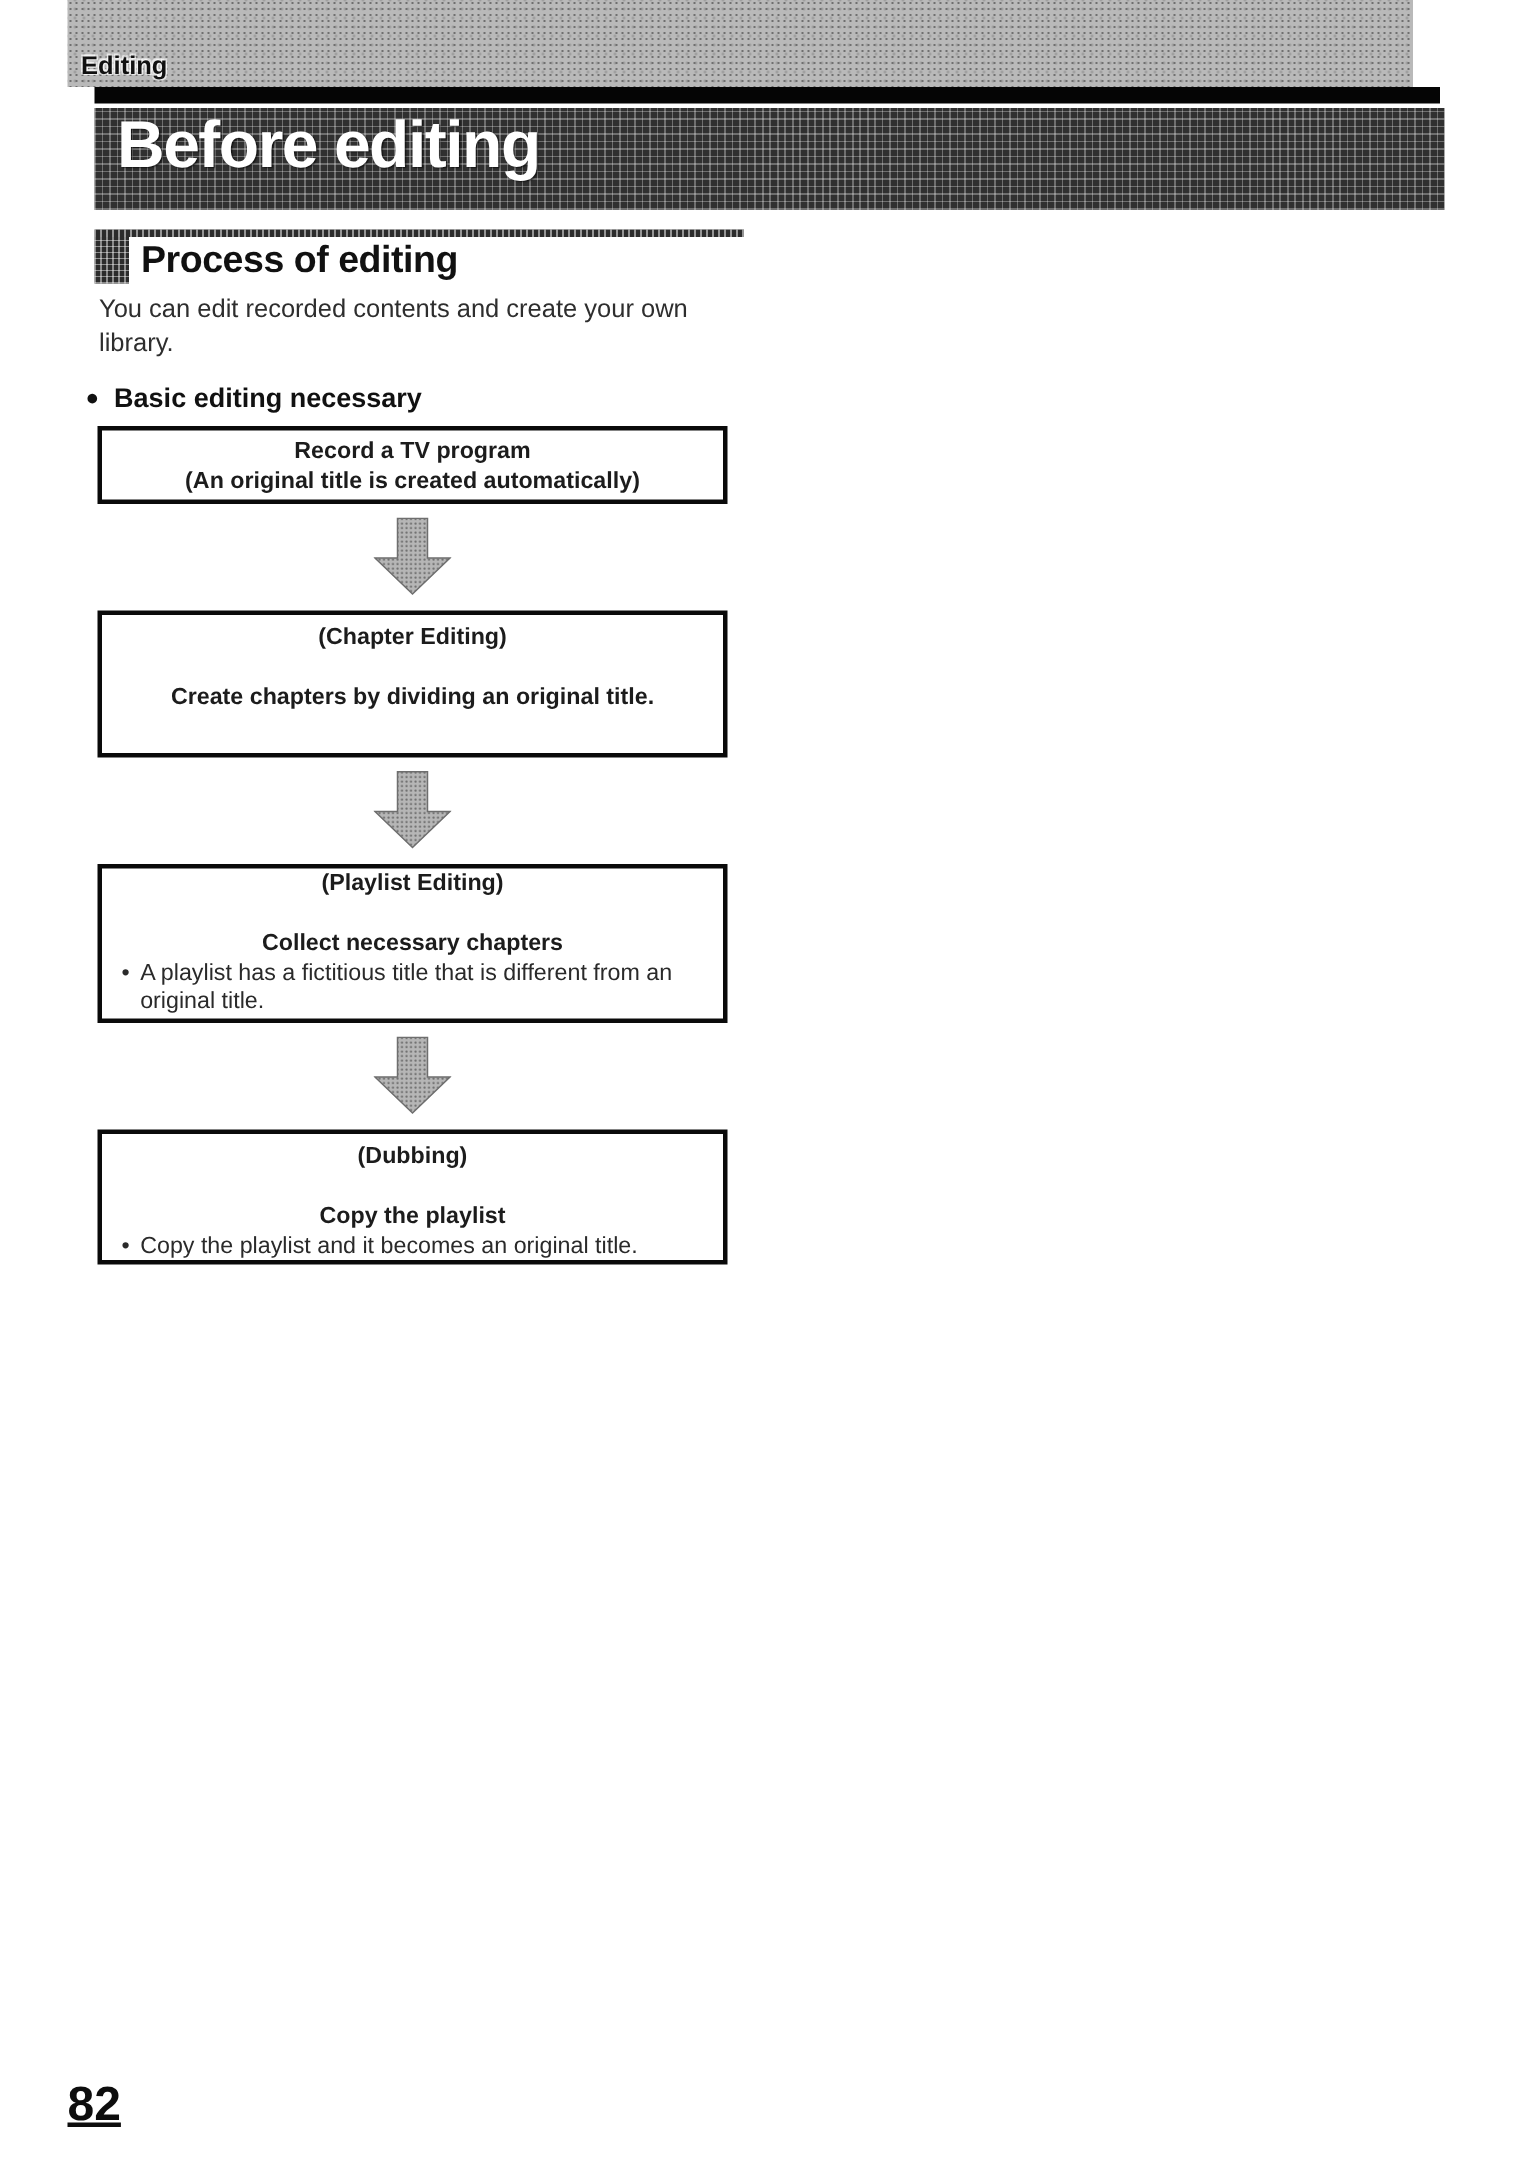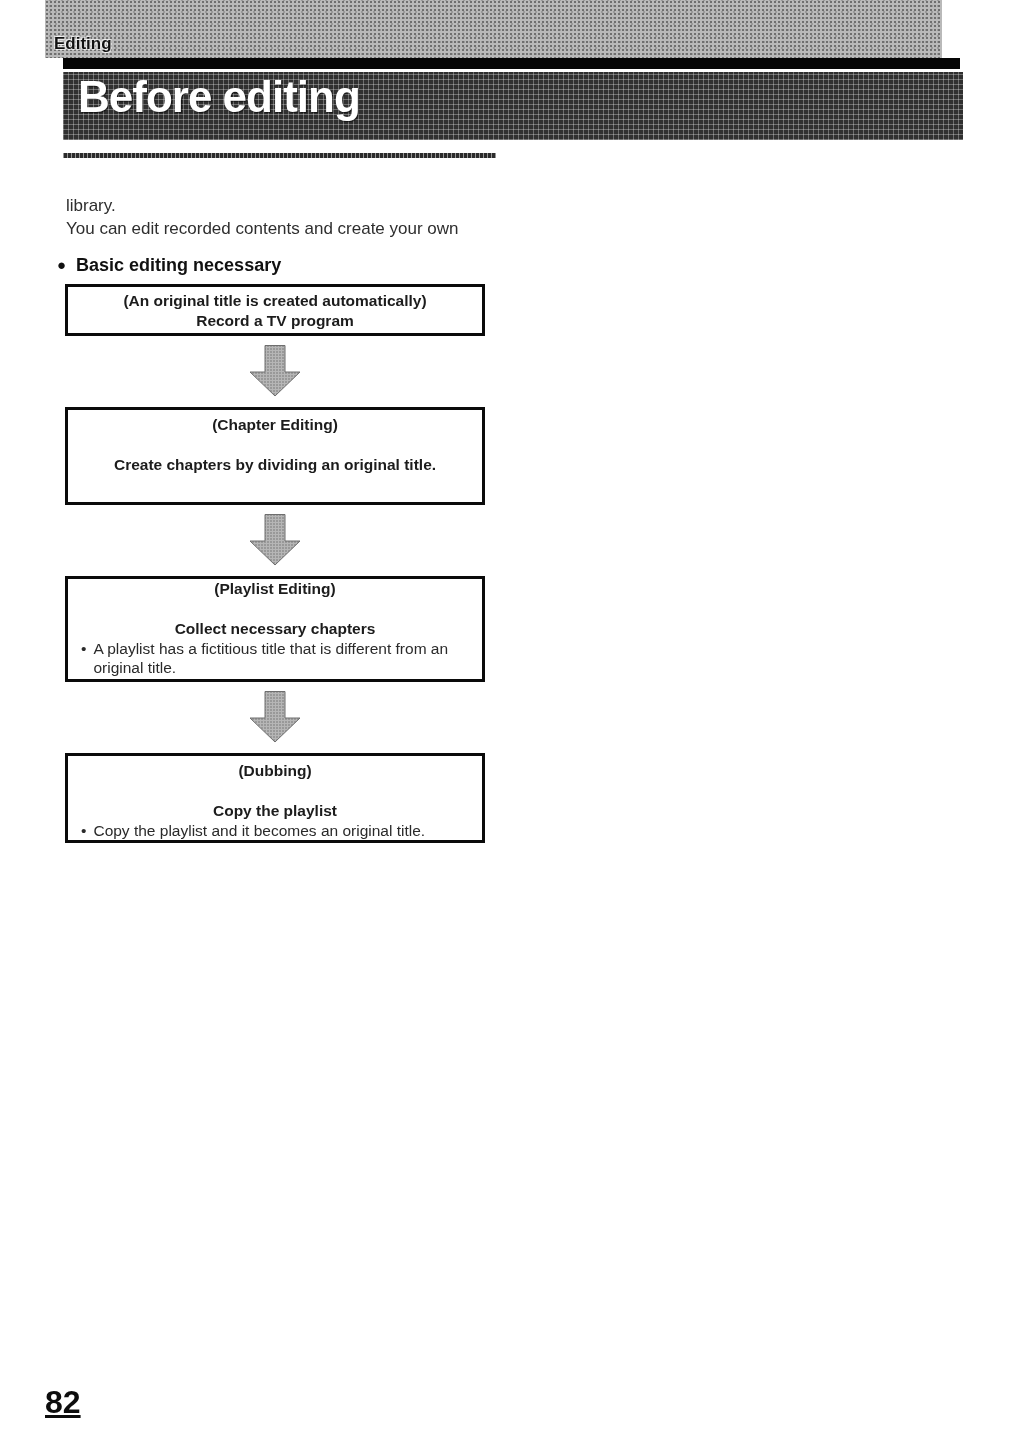--- a/index.html
+++ b/index.html
@@ -96,35 +96,39 @@
   <div class="tab-band">
     <span class="tab-label">Editing</span>
   </div>
   <div class="black-bar"></div>
 
   <div class="banner">
     <h1 class="banner-title">Before editing</h1>
   </div>
 
   <div class="heading-rule"></div>
+  <div class="section-heading">
+    <span class="section-marker"></span>
+    <h2 class="section-title">Process of editing</h2>
+  </div>
 
   <p class="intro">
+    <span>You can edit recorded contents and create your own</span>
     <span>library.</span>
-    <span>You can edit recorded contents and create your own</span>
   </p>
 
   <div class="procedure-heading">
     <span class="dot-bullet">●</span><span>Basic editing necessary</span>
   </div>
 
   <div class="flowchart">
 
     <div class="flow-box first">
+      <div class="box-line">Record a TV program</div>
       <div class="box-line">(An original title is created automatically)</div>
-      <div class="box-line">Record a TV program</div>
     </div>
 
     <div class="flow-arrow">
       <svg viewBox="0 0 52 52" width="52" height="52">
         <polygon points="16,0.5 36,0.5 36,27 51,27 26,51 1,27 16,27" fill="url(#halftone)" stroke="#6e6e6e" stroke-width="1"></polygon>
       </svg>
     </div>
 
     <div class="flow-box second">
       <div class="box-line">(Chapter Editing)</div>

